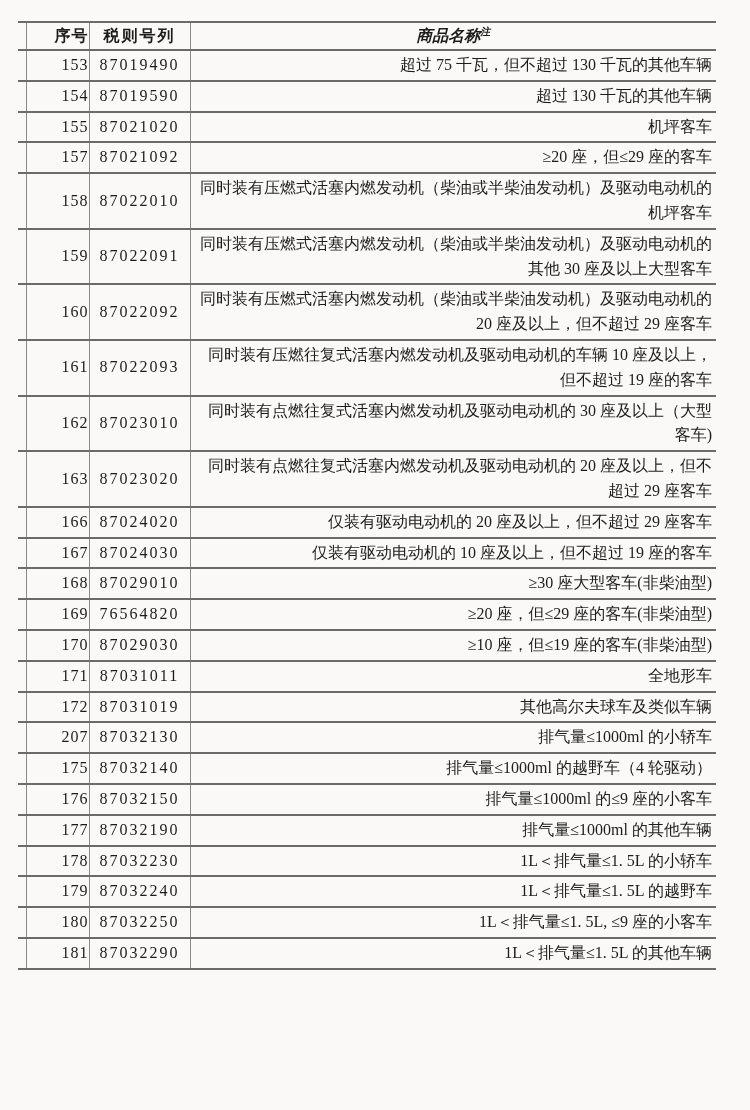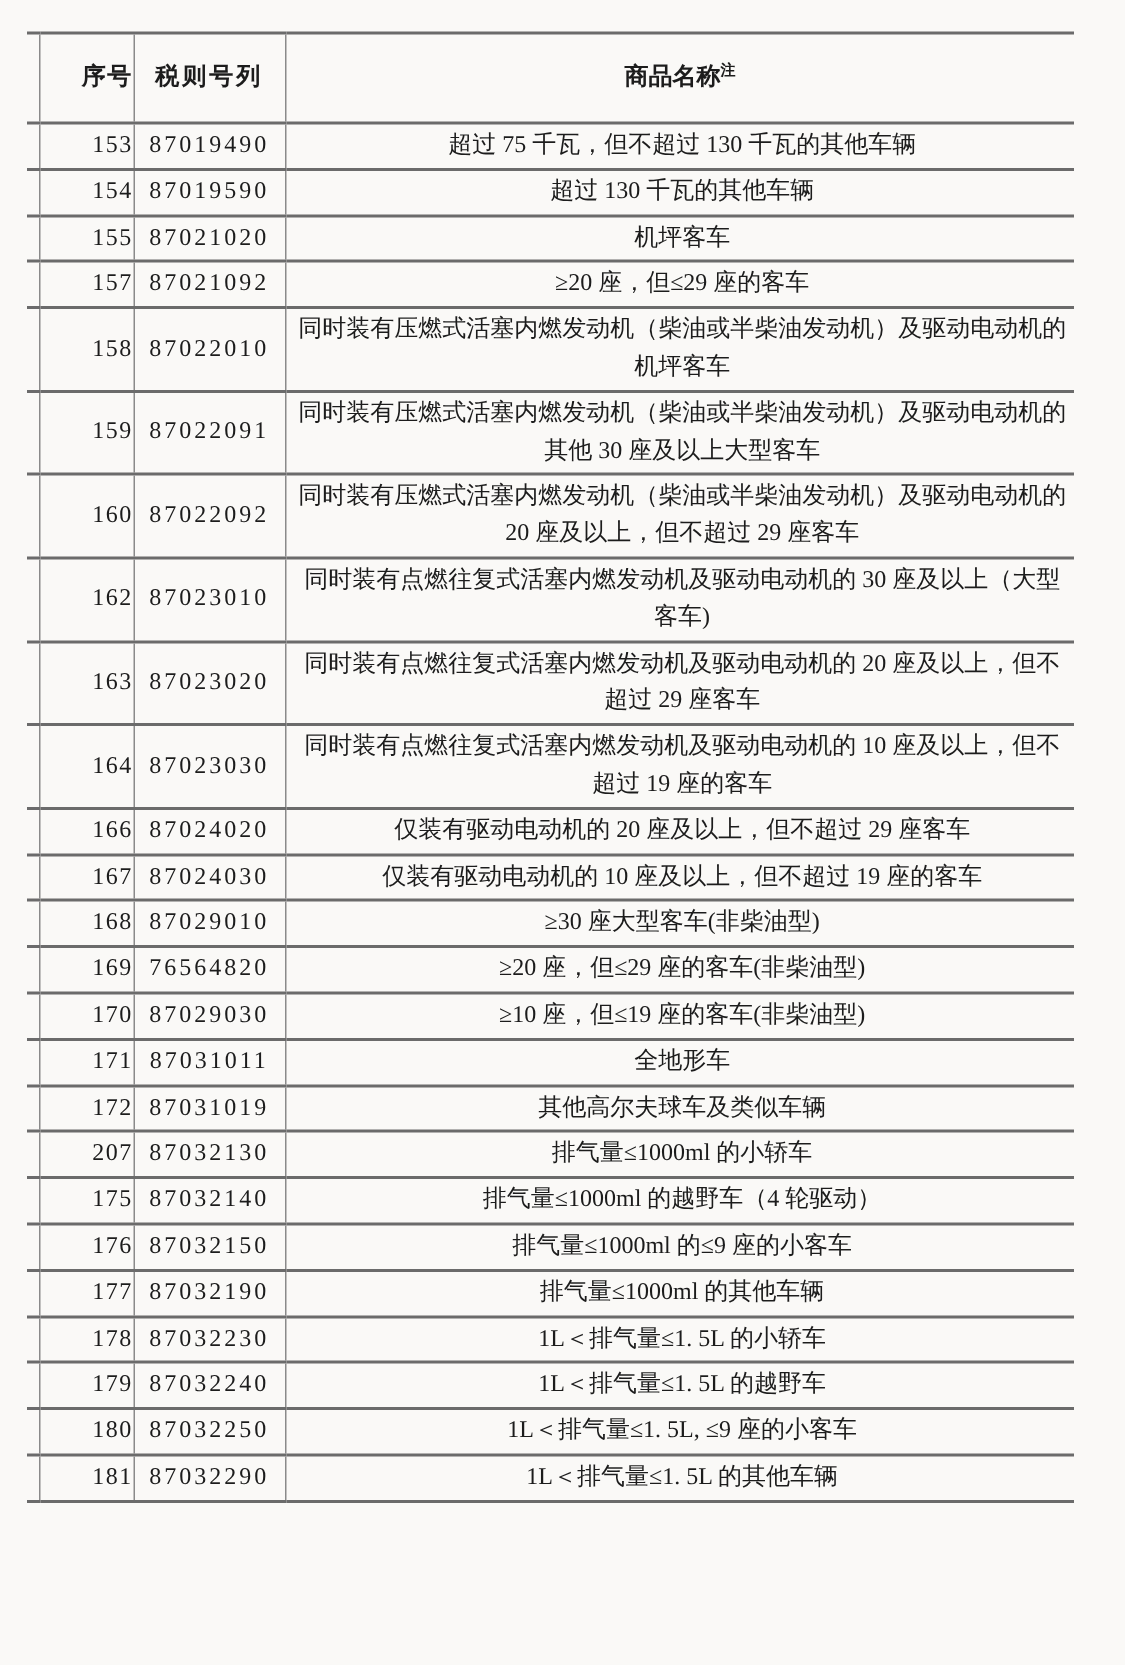--- a/index.html
+++ b/index.html
@@ -51,24 +51,24 @@
   }
   .c-serial{
     text-align:right;
     letter-spacing:1px;
   }
   .c-code{
     text-align:center;
     letter-spacing:2px;
   }
   .c-name{
-    text-align:center;
+    text-align:right;
     padding:2px 4px 2px 7px;
   }
-  thead .c-name{text-align:center;padding:16px;}
+  thead .c-name{text-align:center;padding:0;font-style:italic;}
   sup.note{
     font-size:10px;
     vertical-align:super;
     line-height:0;
     letter-spacing:0;
   }
 </style>
 </head>
 <body>
 
@@ -126,35 +126,35 @@
     <td class="c-name">同时装有压燃式活塞内燃发动机（柴油或半柴油发动机）及驱动电动机的其他 30 座及以上大型客车</td>
   </tr>
         <tr>
     <td class="gutter"></td>
     <td class="c-serial">160</td>
     <td class="c-code">87022092</td>
     <td class="c-name">同时装有压燃式活塞内燃发动机（柴油或半柴油发动机）及驱动电动机的 20 座及以上，但不超过 29 座客车</td>
   </tr>
         <tr>
     <td class="gutter"></td>
+    <td class="c-serial">161</td>
+    <td class="c-code">87022093</td>
+    <td class="c-name">同时装有压燃往复式活塞内燃发动机及驱动电动机的车辆 10 座及以上，但不超过 19 座的客车</td>
+  </tr>
+        <tr>
+    <td class="gutter"></td>
     <td class="c-serial">162</td>
     <td class="c-code">87023010</td>
     <td class="c-name">同时装有点燃往复式活塞内燃发动机及驱动电动机的 30 座及以上（大型客车)</td>
   </tr>
         <tr>
     <td class="gutter"></td>
     <td class="c-serial">163</td>
     <td class="c-code">87023020</td>
     <td class="c-name">同时装有点燃往复式活塞内燃发动机及驱动电动机的 20 座及以上，但不超过 29 座客车</td>
-  </tr>
-        <tr>
-    <td class="gutter"></td>
-    <td class="c-serial">164</td>
-    <td class="c-code">87023030</td>
-    <td class="c-name">同时装有点燃往复式活塞内燃发动机及驱动电动机的 10 座及以上，但不超过 19 座的客车</td>
   </tr>
         <tr>
     <td class="gutter"></td>
     <td class="c-serial">166</td>
     <td class="c-code">87024020</td>
     <td class="c-name">仅装有驱动电动机的 20 座及以上，但不超过 29 座客车</td>
   </tr>
         <tr>
     <td class="gutter"></td>
     <td class="c-serial">167</td>

